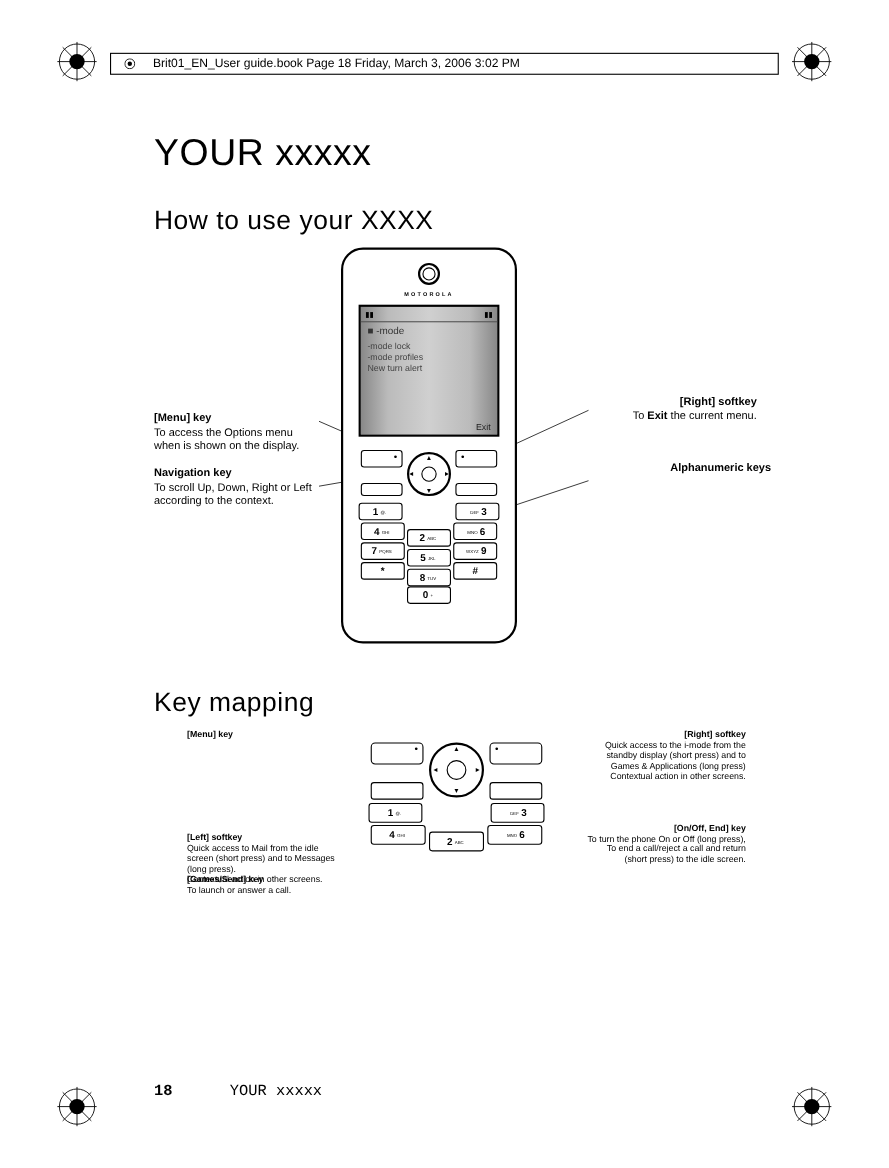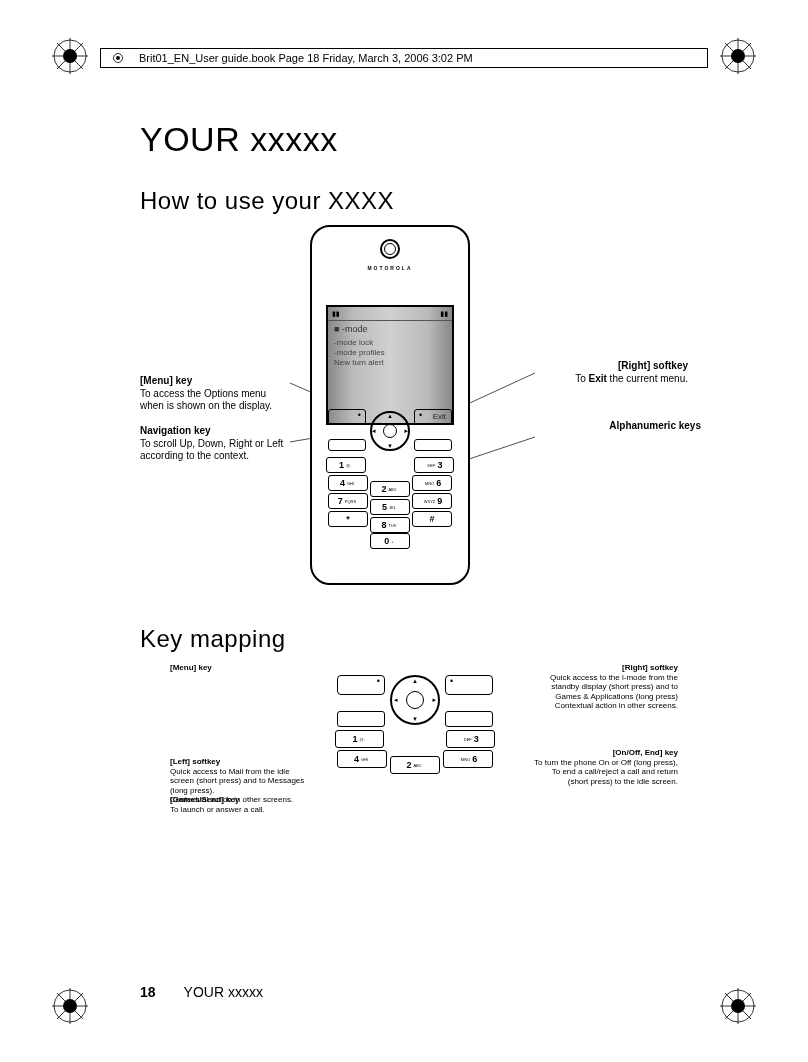--- a/index.html
+++ b/index.html
@@ -109,21 +109,20 @@
       font-weight: bold;
     }
     .phone-screen {
       position: absolute;
       top: 50px;
       left: 14px;
       right: 14px;
       height: 120px;
       border: 2px solid #000;
       background: linear-gradient(to right, #888 0%, #bbb 20%, #d0d0d0 50%, #bbb 80%, #888 100%);
-      margin-top: 28px;
     }
     .screen-header {
       height: 14px;
       border-bottom: 1px solid #555;
       display: flex;
       justify-content: space-between;
       padding: 0 4px;
       font-size: 7px;
       align-items: center;
     }
@@ -254,21 +253,22 @@
     }
     .km-callout .cb-title { font-weight: bold; }
     .km-callout.left { width: 145px; text-align: left; left: 30px; }
     .km-callout.right { width: 145px; text-align: right; right: 30px; }
     .footer {
       position: absolute;
       bottom: 62px;
       left: 140px;
       display: flex;
       align-items: baseline;
-      gap: 28px;
+      gap: 52px;
+      font-family: Liberation Mono, monospace;
     }
     .page-num { font-size: 14px; font-weight: bold; }
     .footer-title { font-size: 14px; }
   </style>
 </head>
 <body>
 
 <div class="corner-decoration corner-tl">
   <svg viewBox="0 0 36 36">
       <circle cx="18" cy="18" r="16" fill="none" stroke="#000" stroke-width="0.8"></circle>

